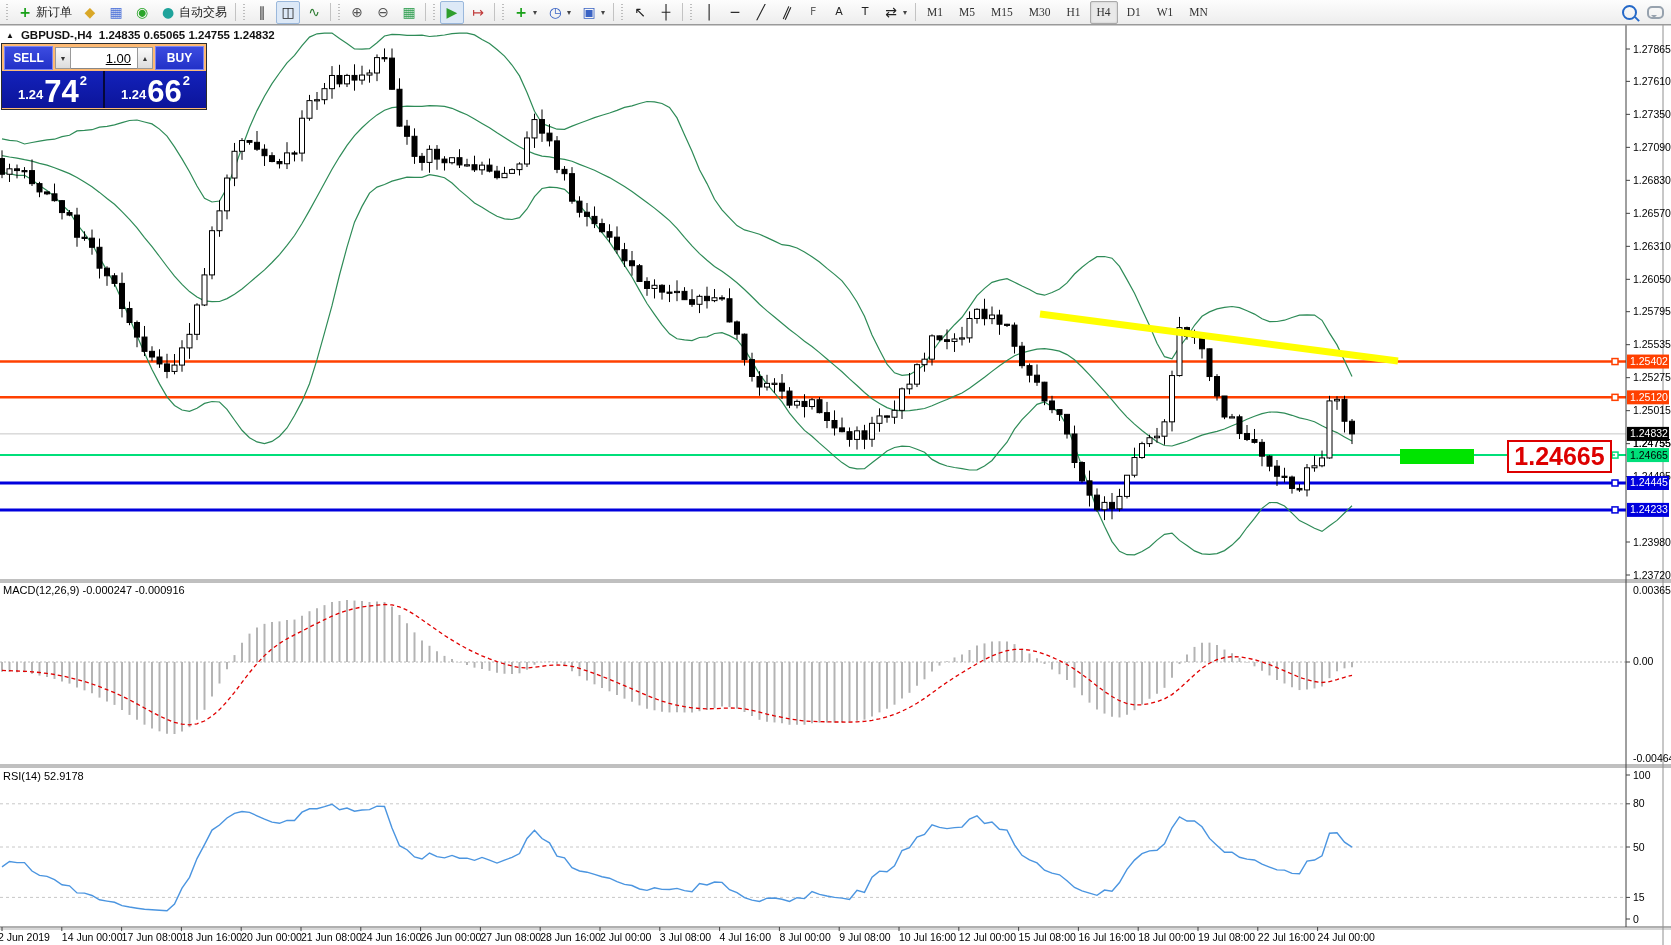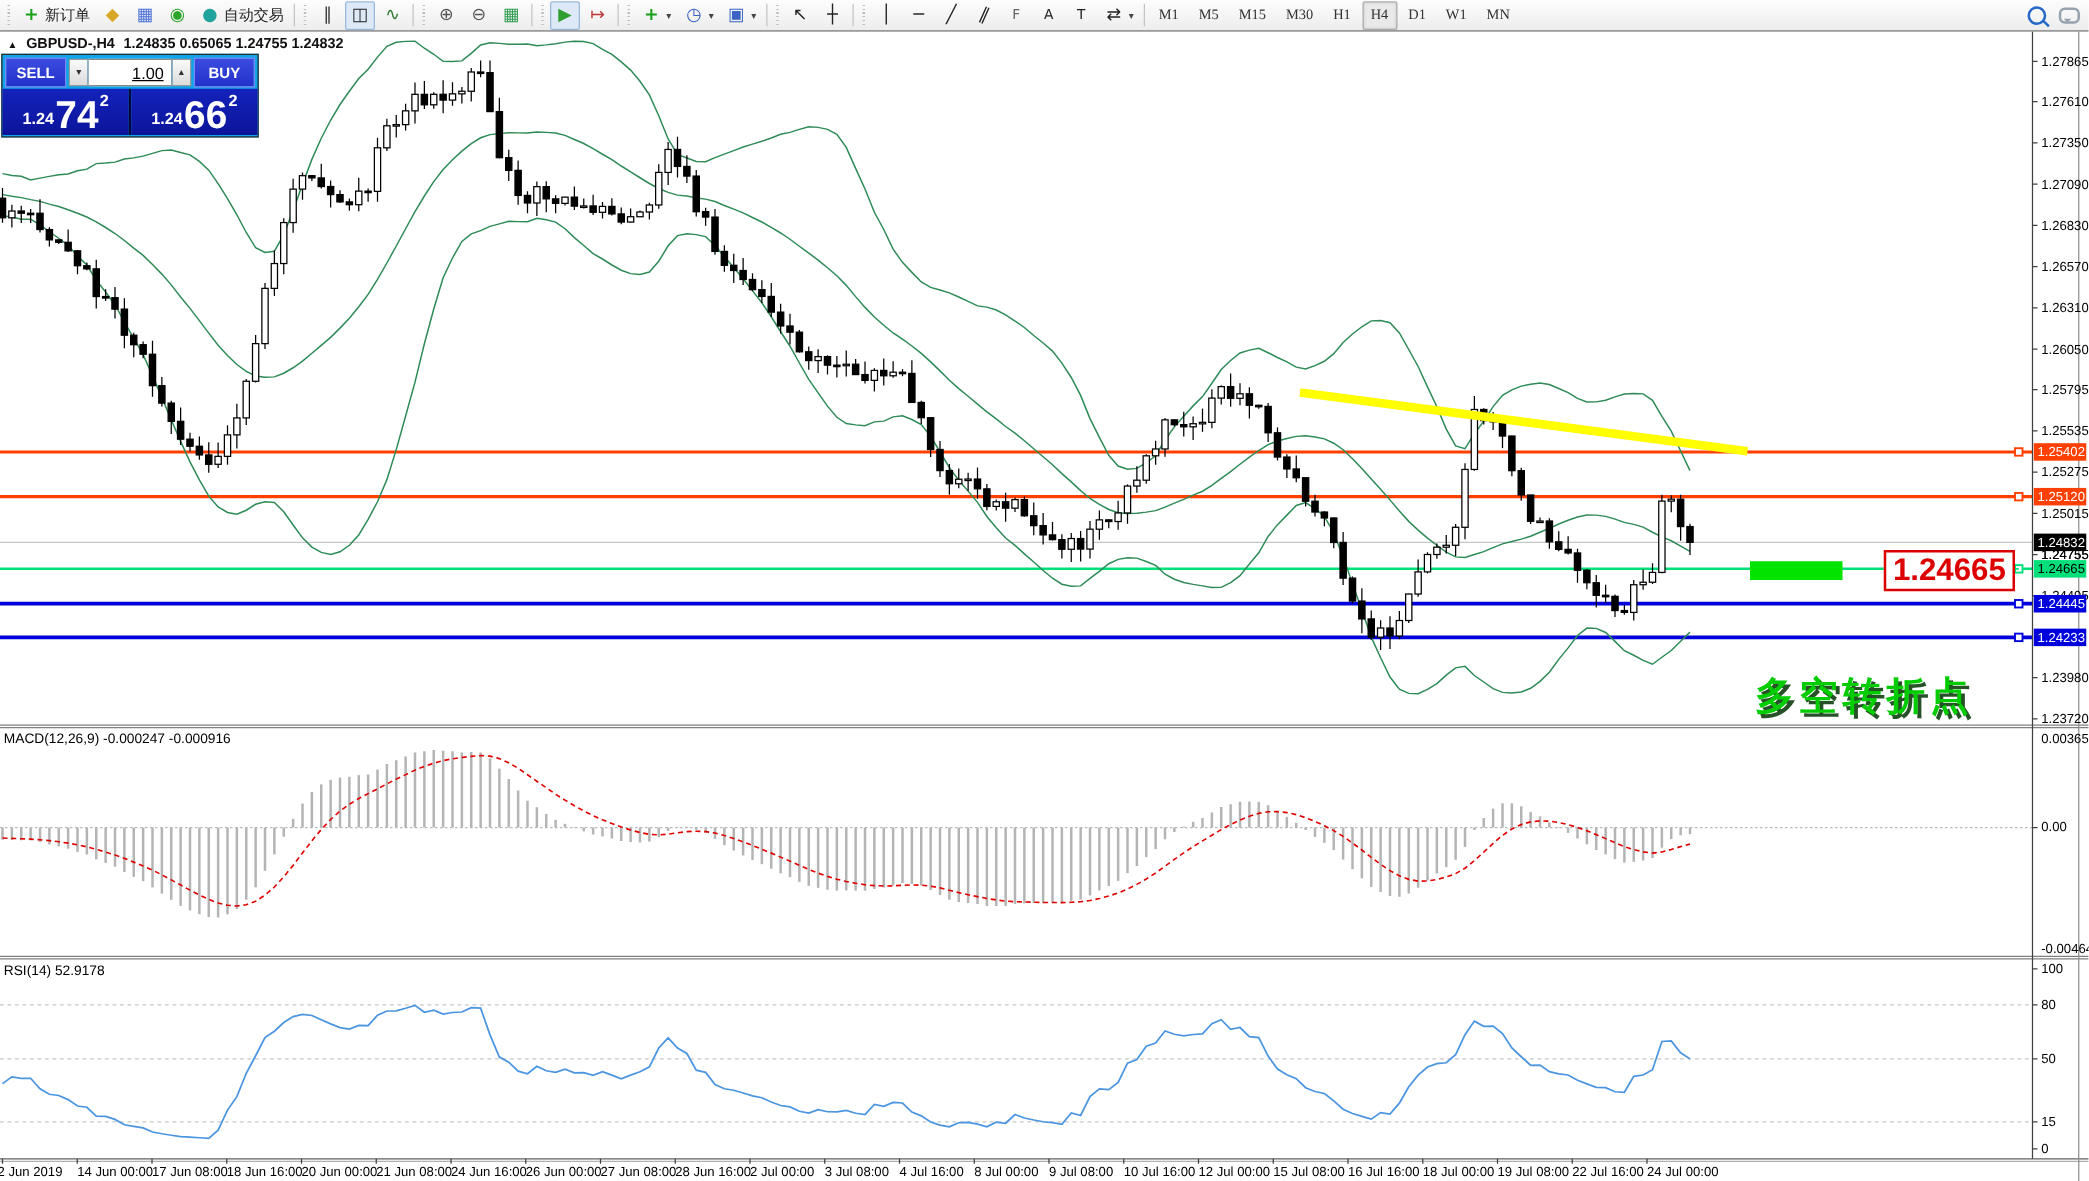--- a/index.html
+++ b/index.html
@@ -33,21 +33,21 @@
 
   
   #chart-area{position:absolute;left:0;top:25px;width:1671px;height:920px;background:#fff;}
   #chart-svg{position:absolute;left:0;top:0;}
 
   .ohlc-header{position:absolute;left:6px;top:4px;font-size:11.5px;font-weight:600;color:#111;
     display:flex;gap:7px;align-items:center;}
   .ohlc-header .tri{font-size:8px;}
 
   
-  .trade-panel{position:absolute;left:1px;top:18px;width:206px;height:67px;background:#0ea5e9;
+  .trade-panel{position:absolute;left:1px;top:18px;width:206px;height:67px;background:#fdba74;
     border:1px solid #2b2b2b;box-sizing:border-box;}
   .tp-row1{display:flex;align-items:center;height:26px;padding:2px 2px 0 2px;box-sizing:border-box;gap:2px;}
   .tp-btn{width:49px;height:22px;background:linear-gradient(#3c4ce0,#2231c8);border:1px solid #7b86f2;
     color:#fff;font-size:12px;font-weight:bold;display:flex;align-items:center;justify-content:center;}
   .tp-vol{flex:1;display:flex;align-items:stretch;height:22px;}
   .tp-spin{width:14px;background:linear-gradient(#fafafa,#dcdcdc);border:1px solid #999;color:#333;
     font-size:7px;display:flex;align-items:center;justify-content:center;}
   .tp-vol input{flex:1;width:60px;border:1px solid #888;border-left:none;border-right:none;
     font-size:13px;text-align:right;padding:0 6px 0 0;font-family:"Liberation Sans",sans-serif;text-decoration:underline;}
   .tp-row2{display:flex;height:37px;margin-top:1px;}
@@ -932,15 +932,14 @@
         <div class="tp-div"></div>
         <div class="tp-price">
           <span class="sm">1.24</span>
             <span class="big">66</span>
             <span class="sup">2</span>
         </div>
       </div>
     </div>
 
     <div class="red-callout">1.24665</div>
-    <div class="cn-annotation">多空转折点</div>
   </div>
 </div>
 
 </body></html>

